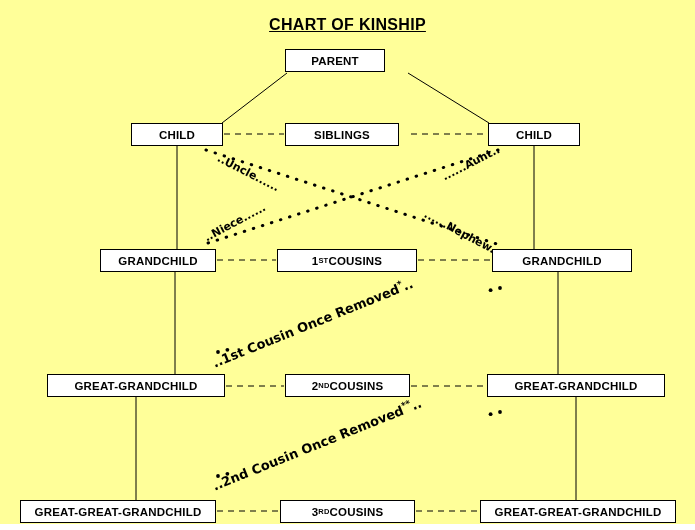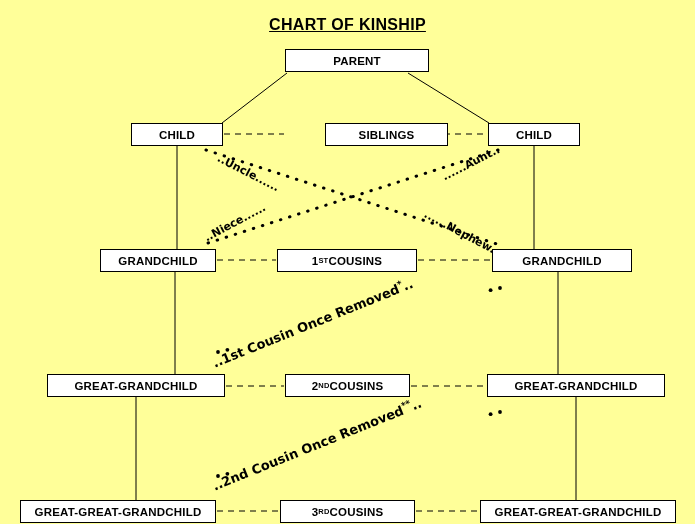--- a/index.html
+++ b/index.html
@@ -62,24 +62,24 @@
     height: 23px;
   }
   .node-box sup {
     font-size: 7.5px;
     font-weight: bold;
     vertical-align: super;
     line-height: 0;
   }
 
   
-  #box-parent        { left: 285px; top: 49px;  width: 144px; }
+  #box-parent        { left: 285px; top: 49px;  width: 100px; }
   
   #box-child-left    { left: 131px; top: 123px; width: 92px;  }
-  #box-siblings      { left: 285px; top: 123px; width: 123px; margin-left: 40px; }
+  #box-siblings      { left: 285px; top: 123px; width: 114px; }
   #box-child-right   { left: 488px; top: 123px; width: 92px;  }
   
   #box-grandchild-left  { left: 100px; top: 249px; width: 116px; }
   #box-cousins-1st      { left: 277px; top: 249px; width: 140px; }
   #box-grandchild-right { left: 492px; top: 249px; width: 140px; }
   
   #box-great-grandchild-left  { left: 47px;  top: 374px; width: 178px; }
   #box-cousins-2nd            { left: 285px; top: 374px; width: 125px; }
   #box-great-grandchild-right { left: 487px; top: 374px; width: 178px; }
   

